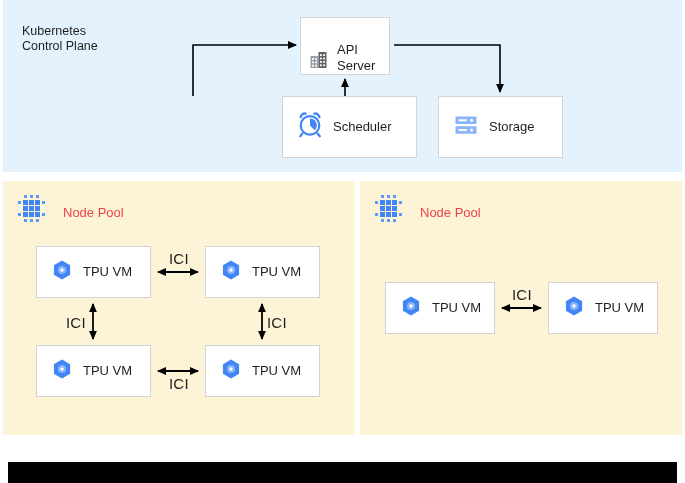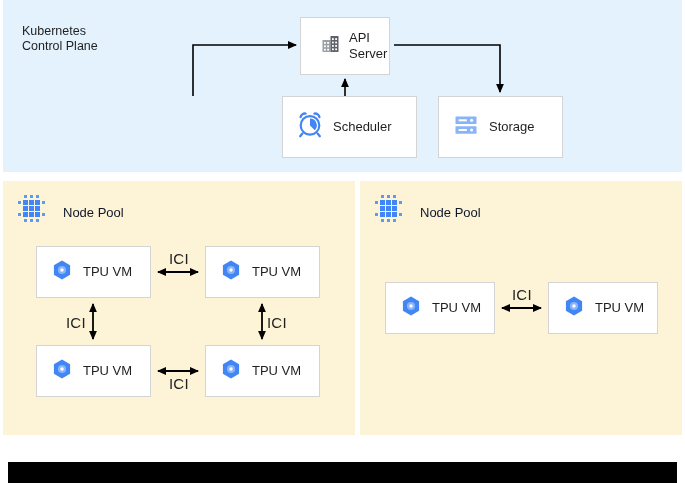--- a/index.html
+++ b/index.html
@@ -62,21 +62,21 @@
   }
 
   .pool-header {
     position: absolute;
     display: flex;
     align-items: center;
     gap: 13px;
   }
   .pool-header .pool-label {
     font-size: 13px;
-    color: #0f172a;
+    color: #ef4444;
     white-space: nowrap;
   }
   .pool-header-left  { left: 16px;  top: 193px; }
   .pool-header-right { left: 373px; top: 193px; }
 
   
   .node-box {
     position: absolute;
     box-sizing: border-box;
     background: #ffffff;
@@ -86,21 +86,21 @@
     gap: 10px;
     padding-left: 14px;
   }
   .node-box .node-label {
     font-size: 13px;
     color: #1f1f1f;
     line-height: 16px;
     white-space: pre-line;
   }
 
-  .box-api       { left: 300px; top: 17px;  width: 90px;  height: 58px;  gap: 8px; padding-left: 20px;}
+  .box-api       { left: 300px; top: 17px;  width: 90px;  height: 58px;  gap: 8px; padding-left: 8px; align-items: flex-end;}
   .box-rc        { left: 122px; top: 96px;  width: 142px; height: 62px; }
   .box-sched     { left: 282px; top: 96px;  width: 135px; height: 62px; }
   .box-storage   { left: 438px; top: 96px;  width: 125px; height: 62px; }
 
   .box-tpu-l1    { left: 36px;  top: 246px; width: 115px; height: 52px; }
   .box-tpu-l2    { left: 205px; top: 246px; width: 115px; height: 52px; }
   .box-tpu-l3    { left: 36px;  top: 345px; width: 115px; height: 52px; }
   .box-tpu-l4    { left: 205px; top: 345px; width: 115px; height: 52px; }
   .box-tpu-r1    { left: 385px; top: 282px; width: 110px; height: 52px; }
   .box-tpu-r2    { left: 548px; top: 282px; width: 110px; height: 52px; }

